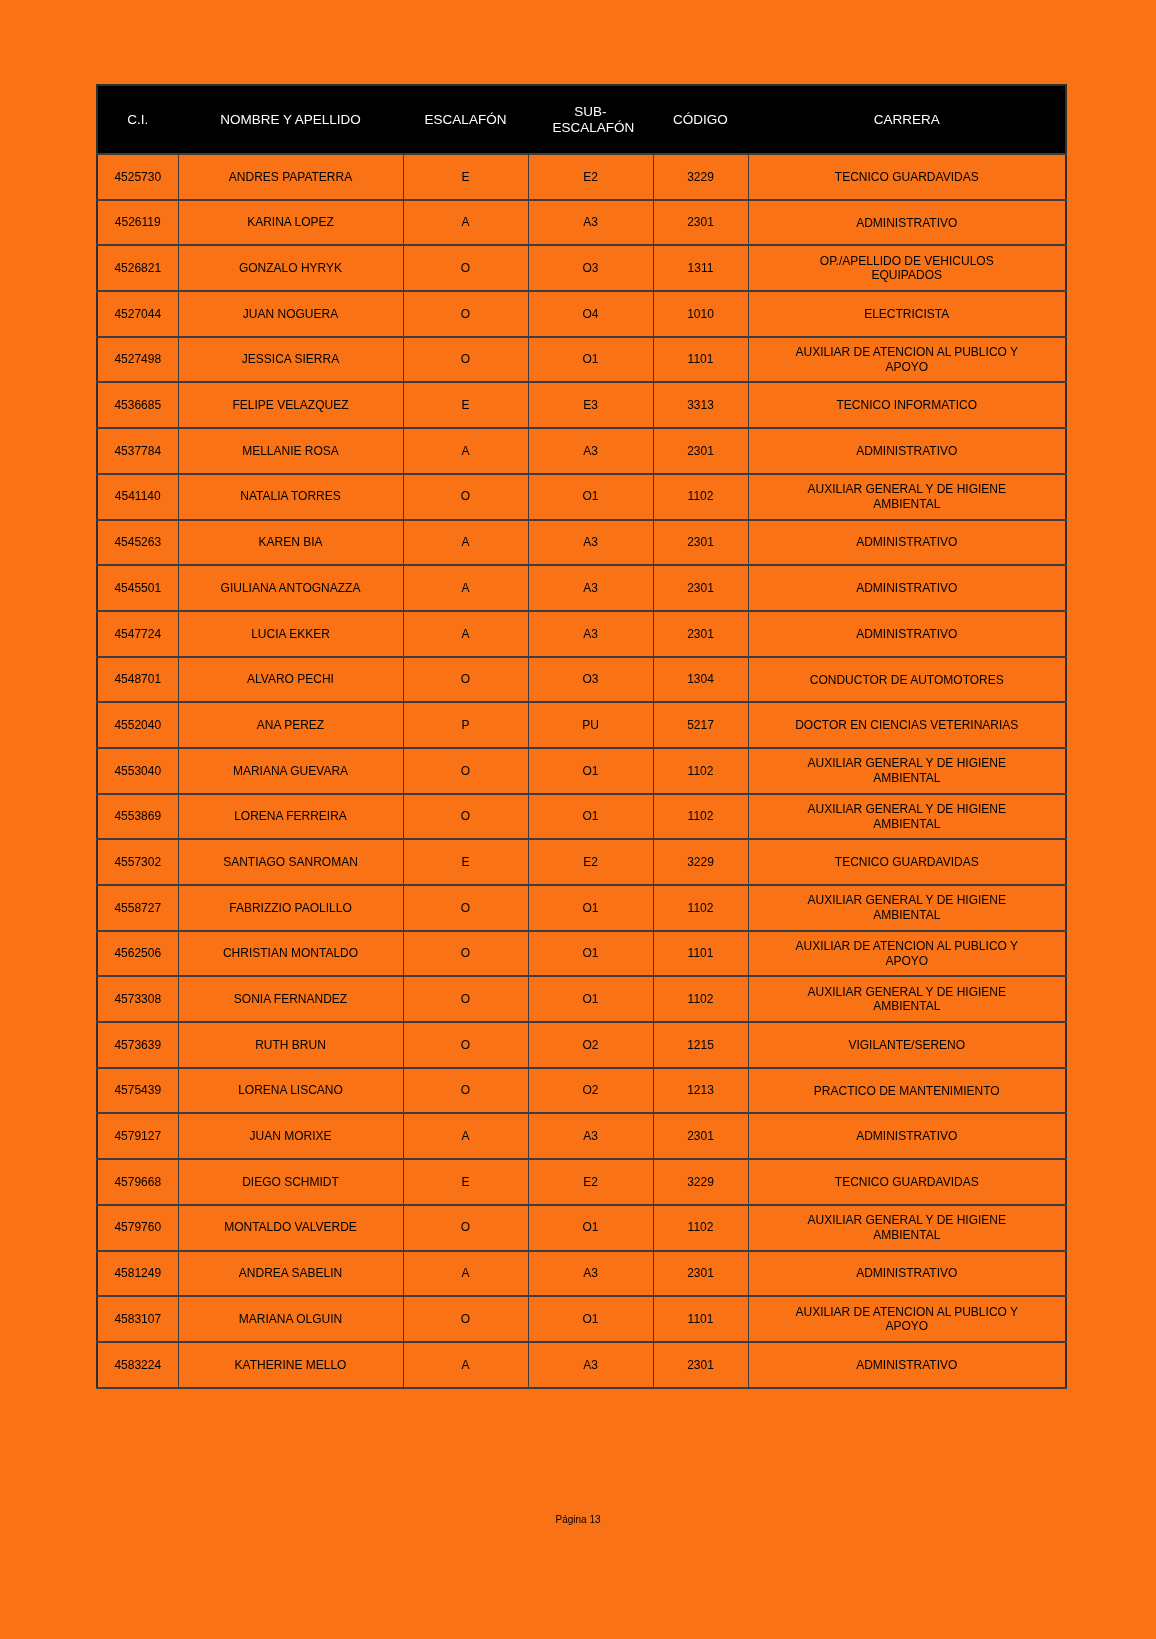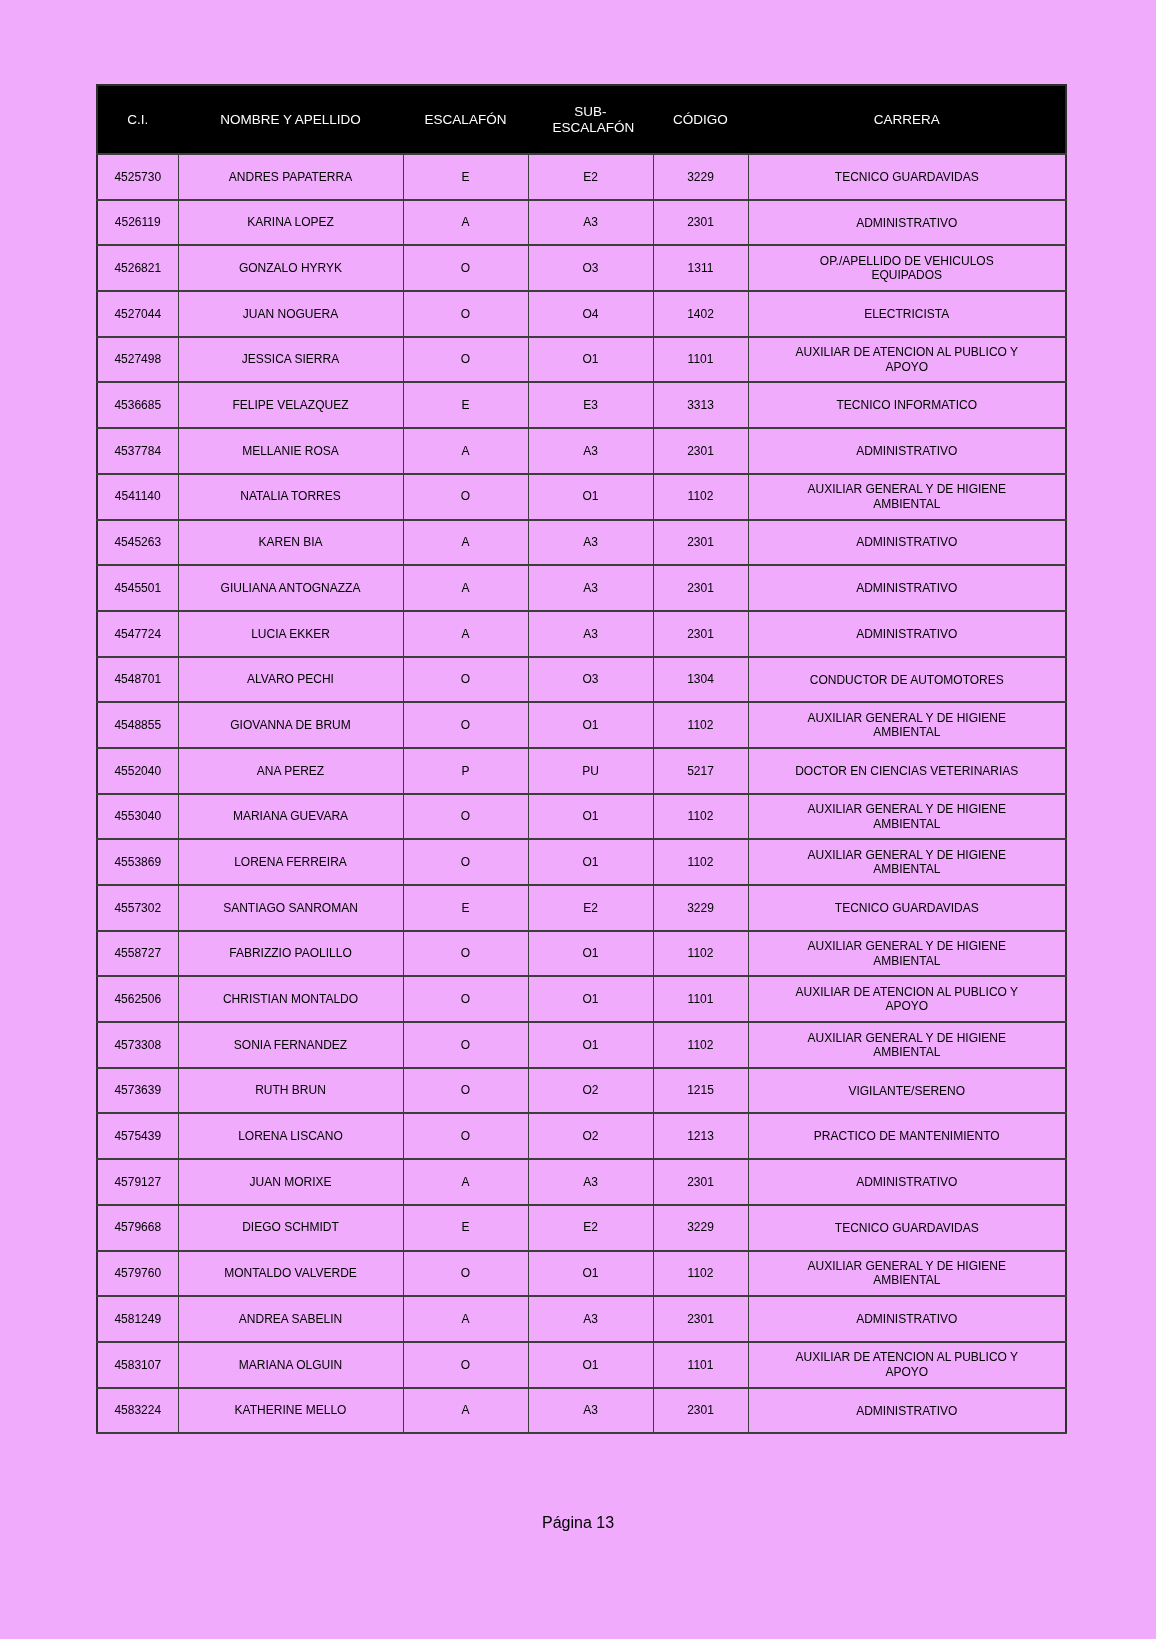--- a/index.html
+++ b/index.html
@@ -1,21 +1,21 @@
 <!DOCTYPE html>
 <html><head>
 <meta charset="utf-8">
 <style>
   * { margin: 0; padding: 0; box-sizing: border-box; }
   html, body { background: #ffffff; }
   .page {
     position: relative;
     width: 1156px;
     height: 1639px;
-    background: #f0abfc;
+    background: #f97316;
     font-family: "Liberation Sans", sans-serif;
     color: #000000;
     overflow: hidden;
   }
   table.roster {
     position: absolute;
     left: 96px;
     top: 84px;
     width: 969px;
     border-collapse: collapse;
@@ -51,21 +51,21 @@
     display: inline-block;
     max-width: 230px;
     vertical-align: middle;
   }
   .footer {
     position: absolute;
     top: 1514px;
     left: 0;
     width: 1156px;
     text-align: center;
-    font-size: 16px;
+    font-size: 10px;
     color: #000000;
   }
 </style>
 </head>
 <body>
 
 <div class="page">
 
   <table class="roster">
     <colgroup>
@@ -118,21 +118,21 @@
     <td class="cell-carrera">
       <span class="carrera-text">OP./APELLIDO DE VEHICULOS EQUIPADOS</span>
     </td>
   </tr>
 
   <tr>
     <td>4527044</td>
     <td>JUAN NOGUERA</td>
     <td>O</td>
     <td>O4</td>
-    <td>1402</td>
+    <td>1010</td>
     <td class="cell-carrera">
       <span class="carrera-text">ELECTRICISTA</span>
     </td>
   </tr>
 
   <tr>
     <td>4527498</td>
     <td>JESSICA SIERRA</td>
     <td>O</td>
     <td>O1</td>
@@ -213,30 +213,20 @@
     <td>4548701</td>
     <td>ALVARO PECHI</td>
     <td>O</td>
     <td>O3</td>
     <td>1304</td>
     <td class="cell-carrera">
       <span class="carrera-text">CONDUCTOR DE AUTOMOTORES</span>
     </td>
   </tr>
 
-  <tr>
-    <td>4548855</td>
-    <td>GIOVANNA DE BRUM</td>
-    <td>O</td>
-    <td>O1</td>
-    <td>1102</td>
-    <td class="cell-carrera">
-      <span class="carrera-text">AUXILIAR GENERAL Y DE HIGIENE AMBIENTAL</span>
-    </td>
-  </tr>
 
   <tr>
     <td>4552040</td>
     <td>ANA PEREZ</td>
     <td>P</td>
     <td>PU</td>
     <td>5217</td>
     <td class="cell-carrera">
       <span class="carrera-text">DOCTOR EN CIENCIAS VETERINARIAS</span>
     </td>

